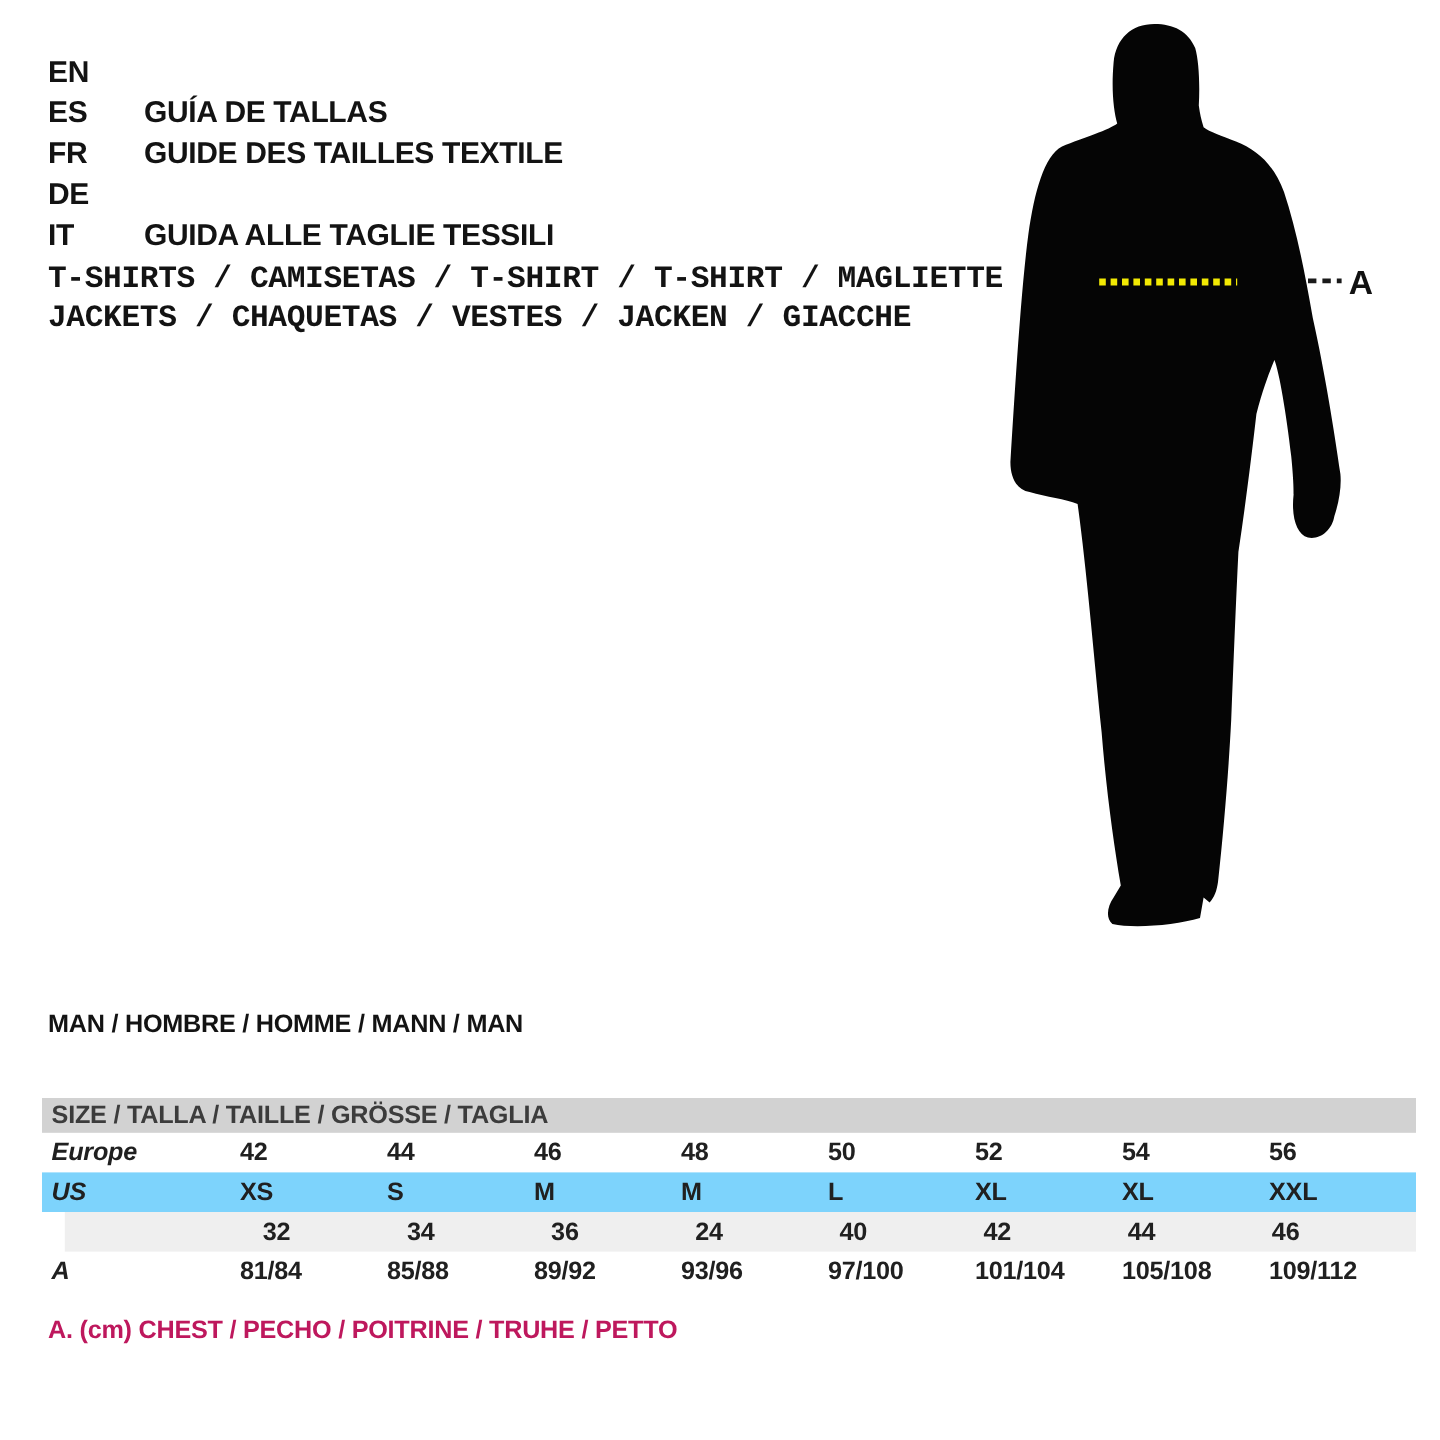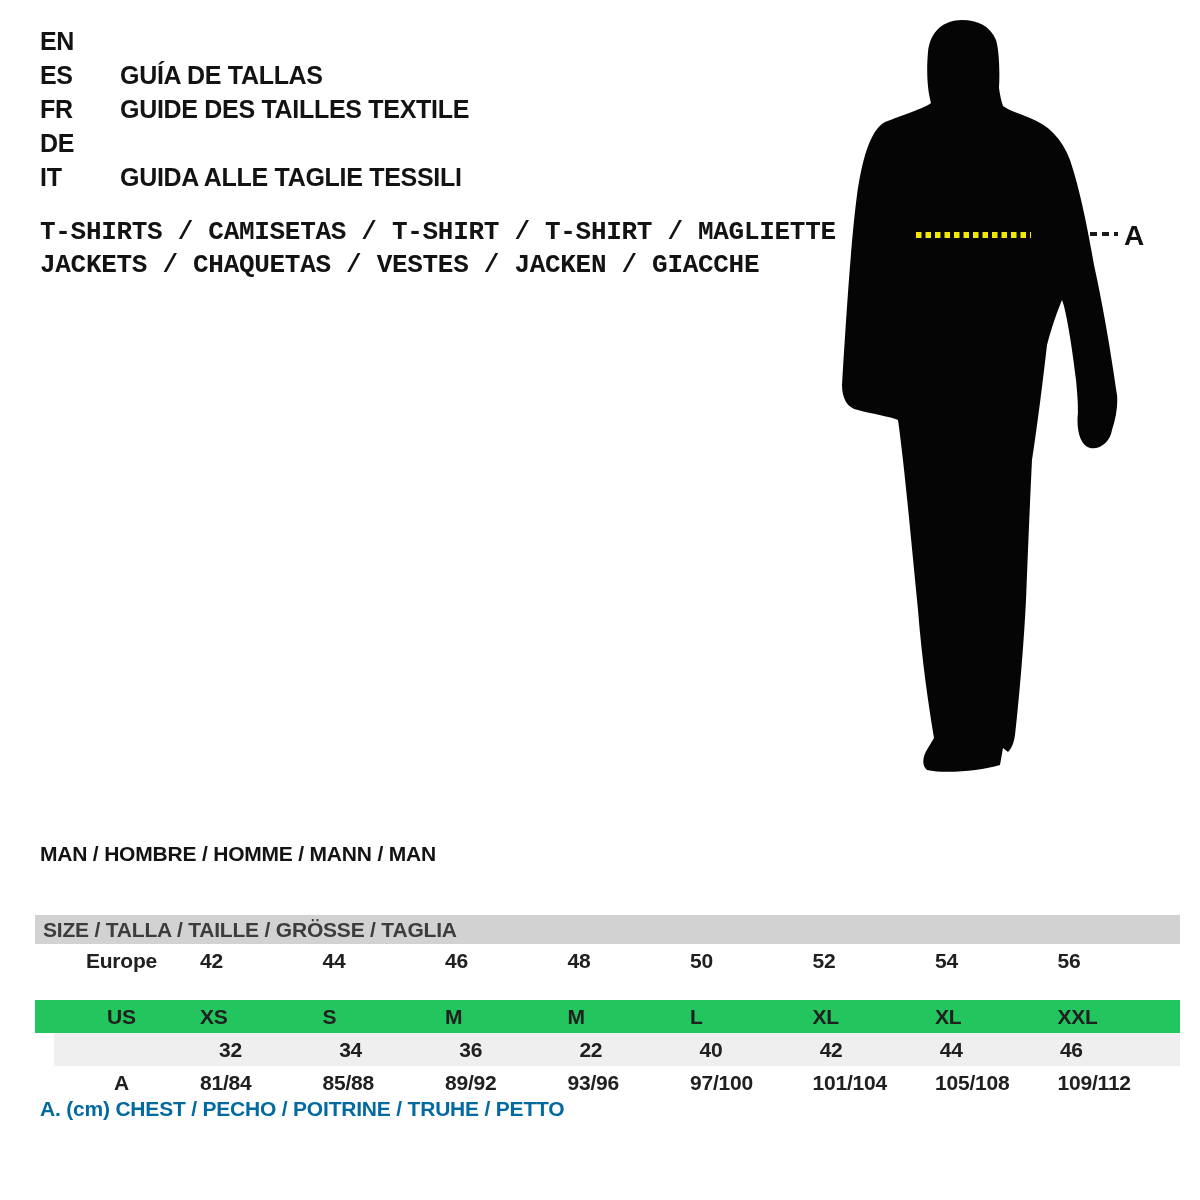--- a/index.html
+++ b/index.html
@@ -1,43 +1,43 @@
 <!DOCTYPE html>
 <html><head>
 <meta charset="utf-8">
 <style>
   html,body{margin:0;padding:0;}
   body{
     width:1200px;height:1200px;position:relative;background:#ffffff;
     font-family:"Liberation Sans", sans-serif;color:#111;overflow:hidden;
   }
   
-  .lang-block{position:absolute;left:40px;top:24px;}
+  .lang-block{position:absolute;left:40px;top:43px;}
   .lang-row{display:flex;height:34px;align-items:center;
     font-weight:bold;font-size:25px;letter-spacing:-0.3px;color:#131313;}
   .lang-code{width:80px;flex:0 0 80px;}
   
   .cat-block{position:absolute;left:40px;top:216px;font-family:Liberation Mono, monospace;}
   .cat-line{font-weight:bold;font-size:26px;line-height:33px;letter-spacing:-0.3px;color:#131313;}
   
   .figure-wrap{position:absolute;left:820px;top:0;width:380px;height:800px;}
   
   .section-title{position:absolute;left:40px;top:842px;
     font-weight:bold;font-size:21px;letter-spacing:-0.2px;color:#131313;}
   
   .size-table{position:absolute;left:35px;top:893px;width:1145px;}
   .table-header{height:29px;line-height:29px;padding-left:8px;
     font-weight:bold;font-size:21px;letter-spacing:-0.2px;color:#3c3c3c;margin-top:22px;}
   .trow{display:flex;height:33px;align-items:center;
     font-weight:bold;font-size:21px;letter-spacing:-0.2px;color:#202020;}
-  .tlabel{flex:0 0 157px;padding-left:8px;text-align:center;}
+  .tlabel{flex:0 0 157px;padding-left:8px;text-align:left;font-style:italic;}
   .tcell{flex:1 1 0;}
   
   .footer-note{position:absolute;left:40px;top:1097px;
-    font-weight:bold;font-size:21px;letter-spacing:-0.2px;color:#0369a1;}
+    font-weight:bold;font-size:21px;letter-spacing:-0.2px;color:#be185d;}
 </style>
 </head>
 <body>
 
 <div class="lang-block">
   <div class="lang-row">
     <span class="lang-code">EN</span>
   </div>
   <div class="lang-row">
     <span class="lang-code">ES</span>
@@ -112,38 +112,38 @@
     <span class="tcell">42</span>
     <span class="tcell">44</span>
     <span class="tcell">46</span>
     <span class="tcell">48</span>
     <span class="tcell">50</span>
     <span class="tcell">52</span>
     <span class="tcell">54</span>
     <span class="tcell">56</span>
   </div>
 
-  <div class="trow shaded" style="background: #22c55e; margin-top: 23px;">
+  <div class="trow shaded" style="background: #7dd3fc;">
     <span class="tlabel">US</span>
     <span class="tcell">XS</span>
     <span class="tcell">S</span>
     <span class="tcell">M</span>
     <span class="tcell">M</span>
     <span class="tcell">L</span>
     <span class="tcell">XL</span>
     <span class="tcell">XL</span>
     <span class="tcell">XXL</span>
   </div>
 
   <div class="trow shaded" style="background: rgb(239, 239, 239); margin-left: 19px;">
     <span class="tlabel"></span>
     <span class="tcell">32</span>
     <span class="tcell">34</span>
     <span class="tcell">36</span>
-    <span class="tcell">22</span>
+    <span class="tcell">24</span>
     <span class="tcell">40</span>
     <span class="tcell">42</span>
     <span class="tcell">44</span>
     <span class="tcell">46</span>
   </div>
 
   <div class="trow">
     <span class="tlabel">A</span>
     <span class="tcell">81/84</span>
     <span class="tcell">85/88</span>

